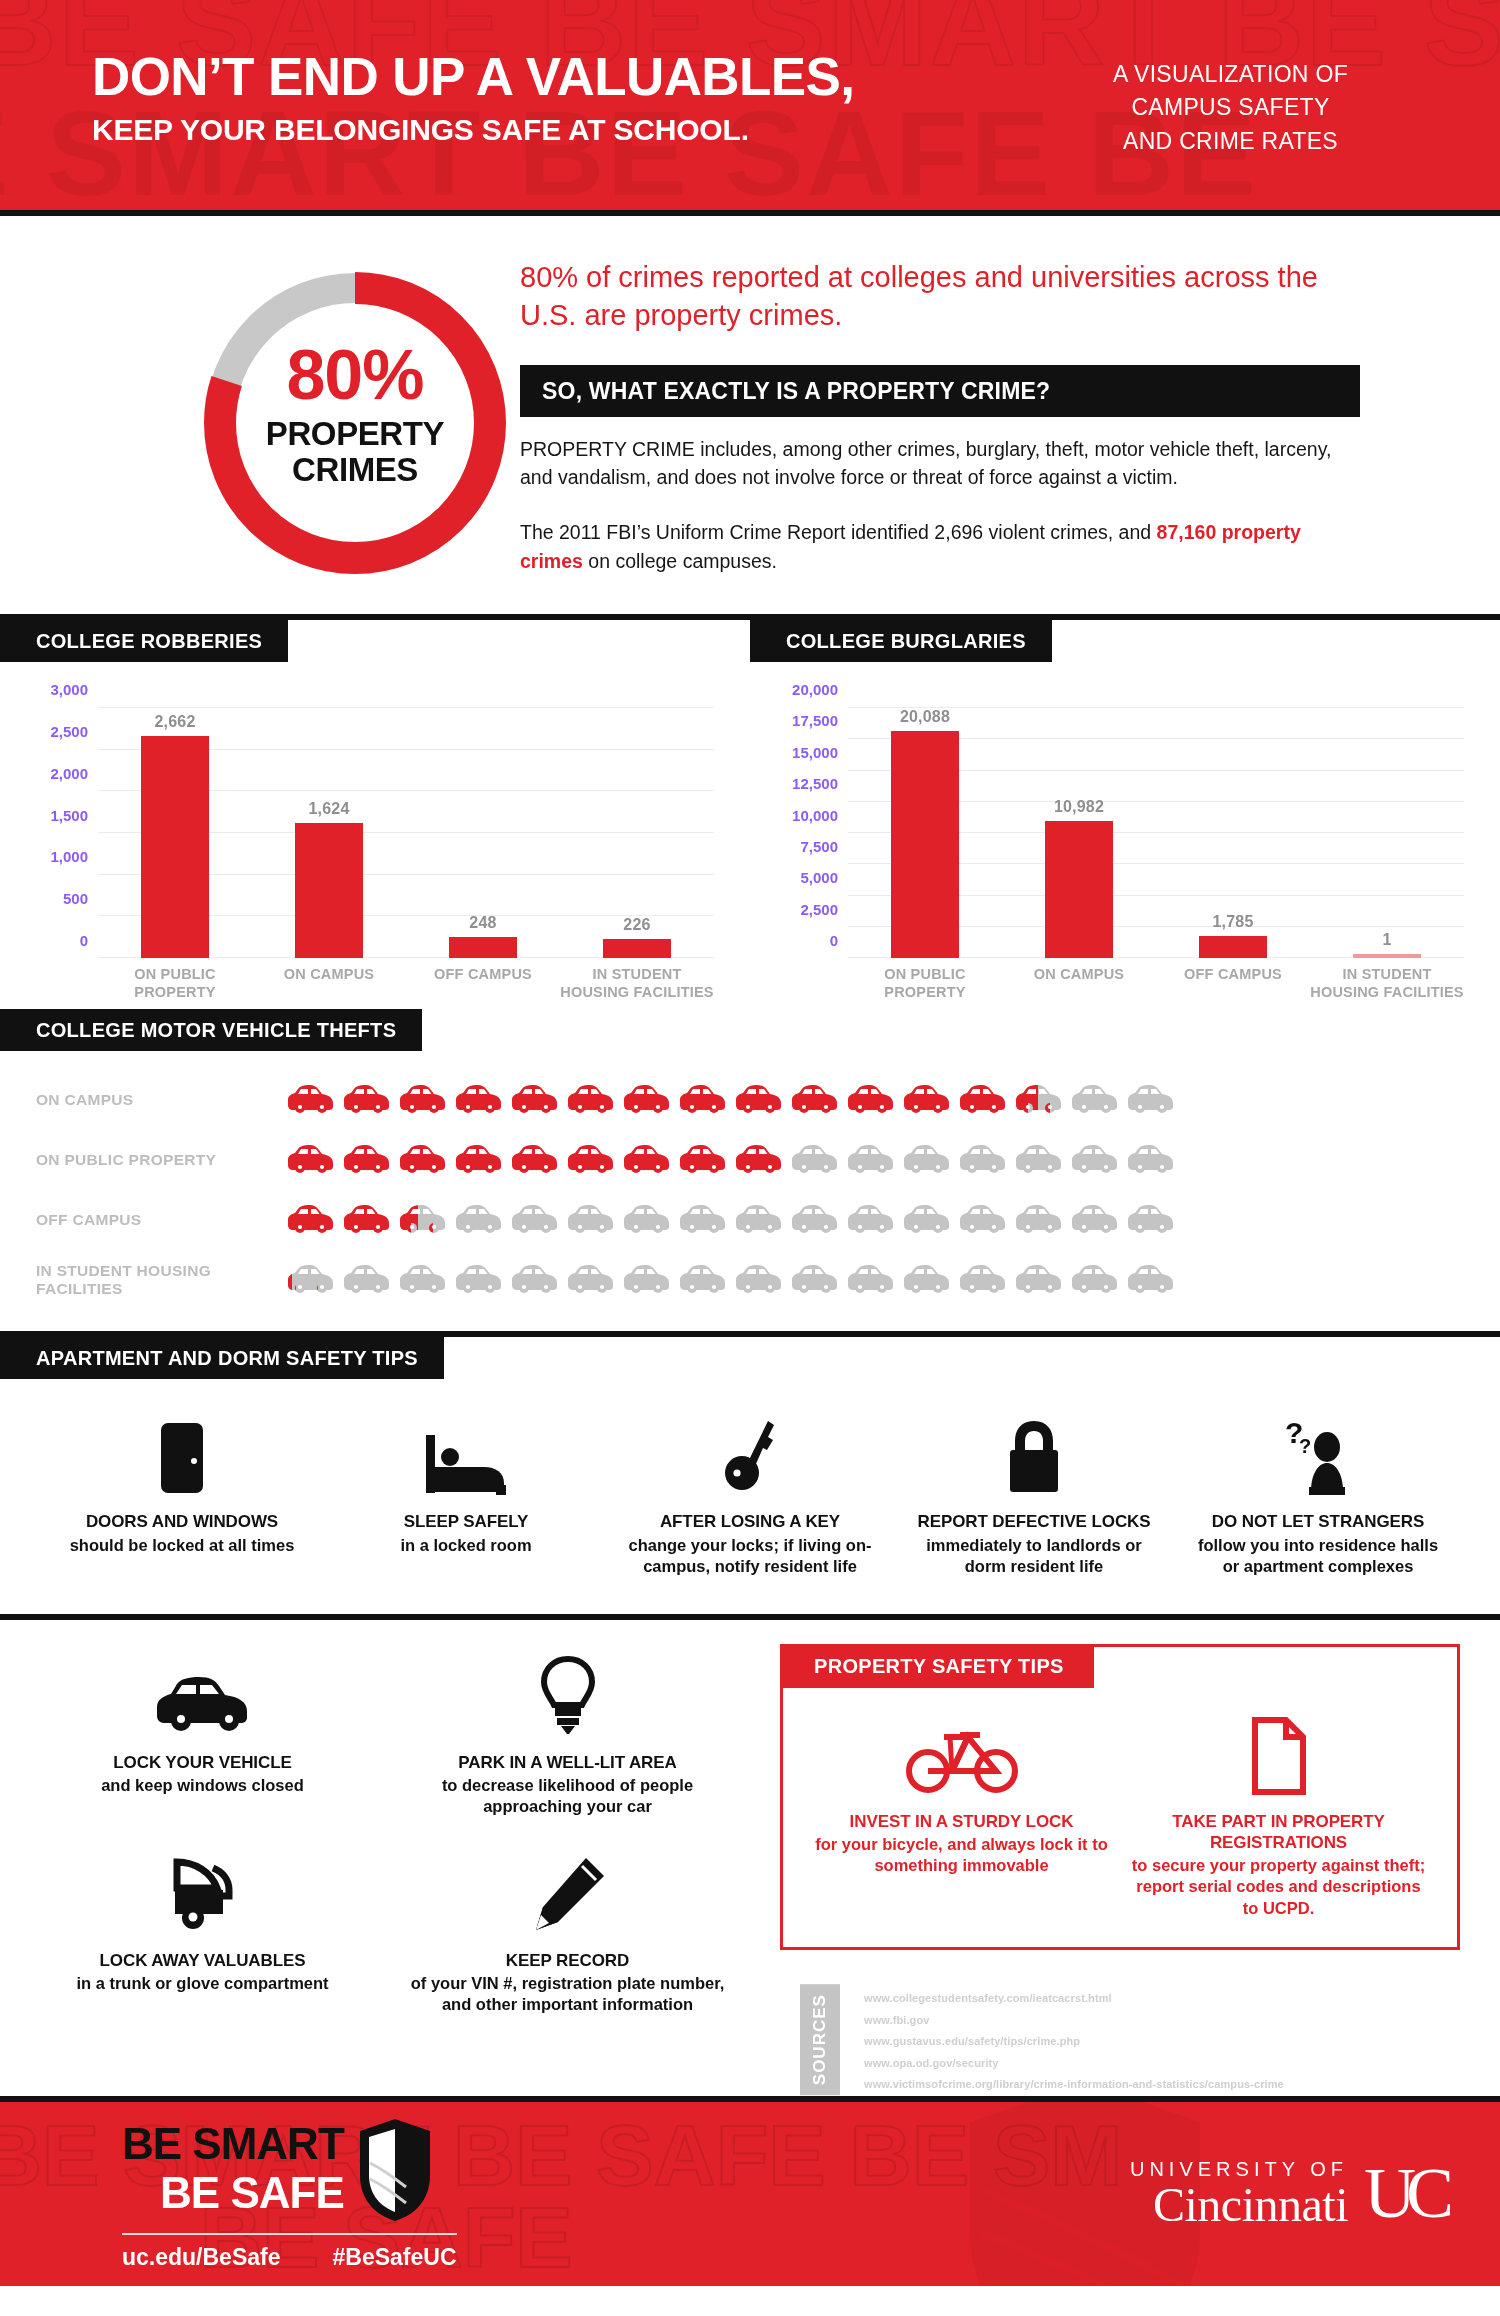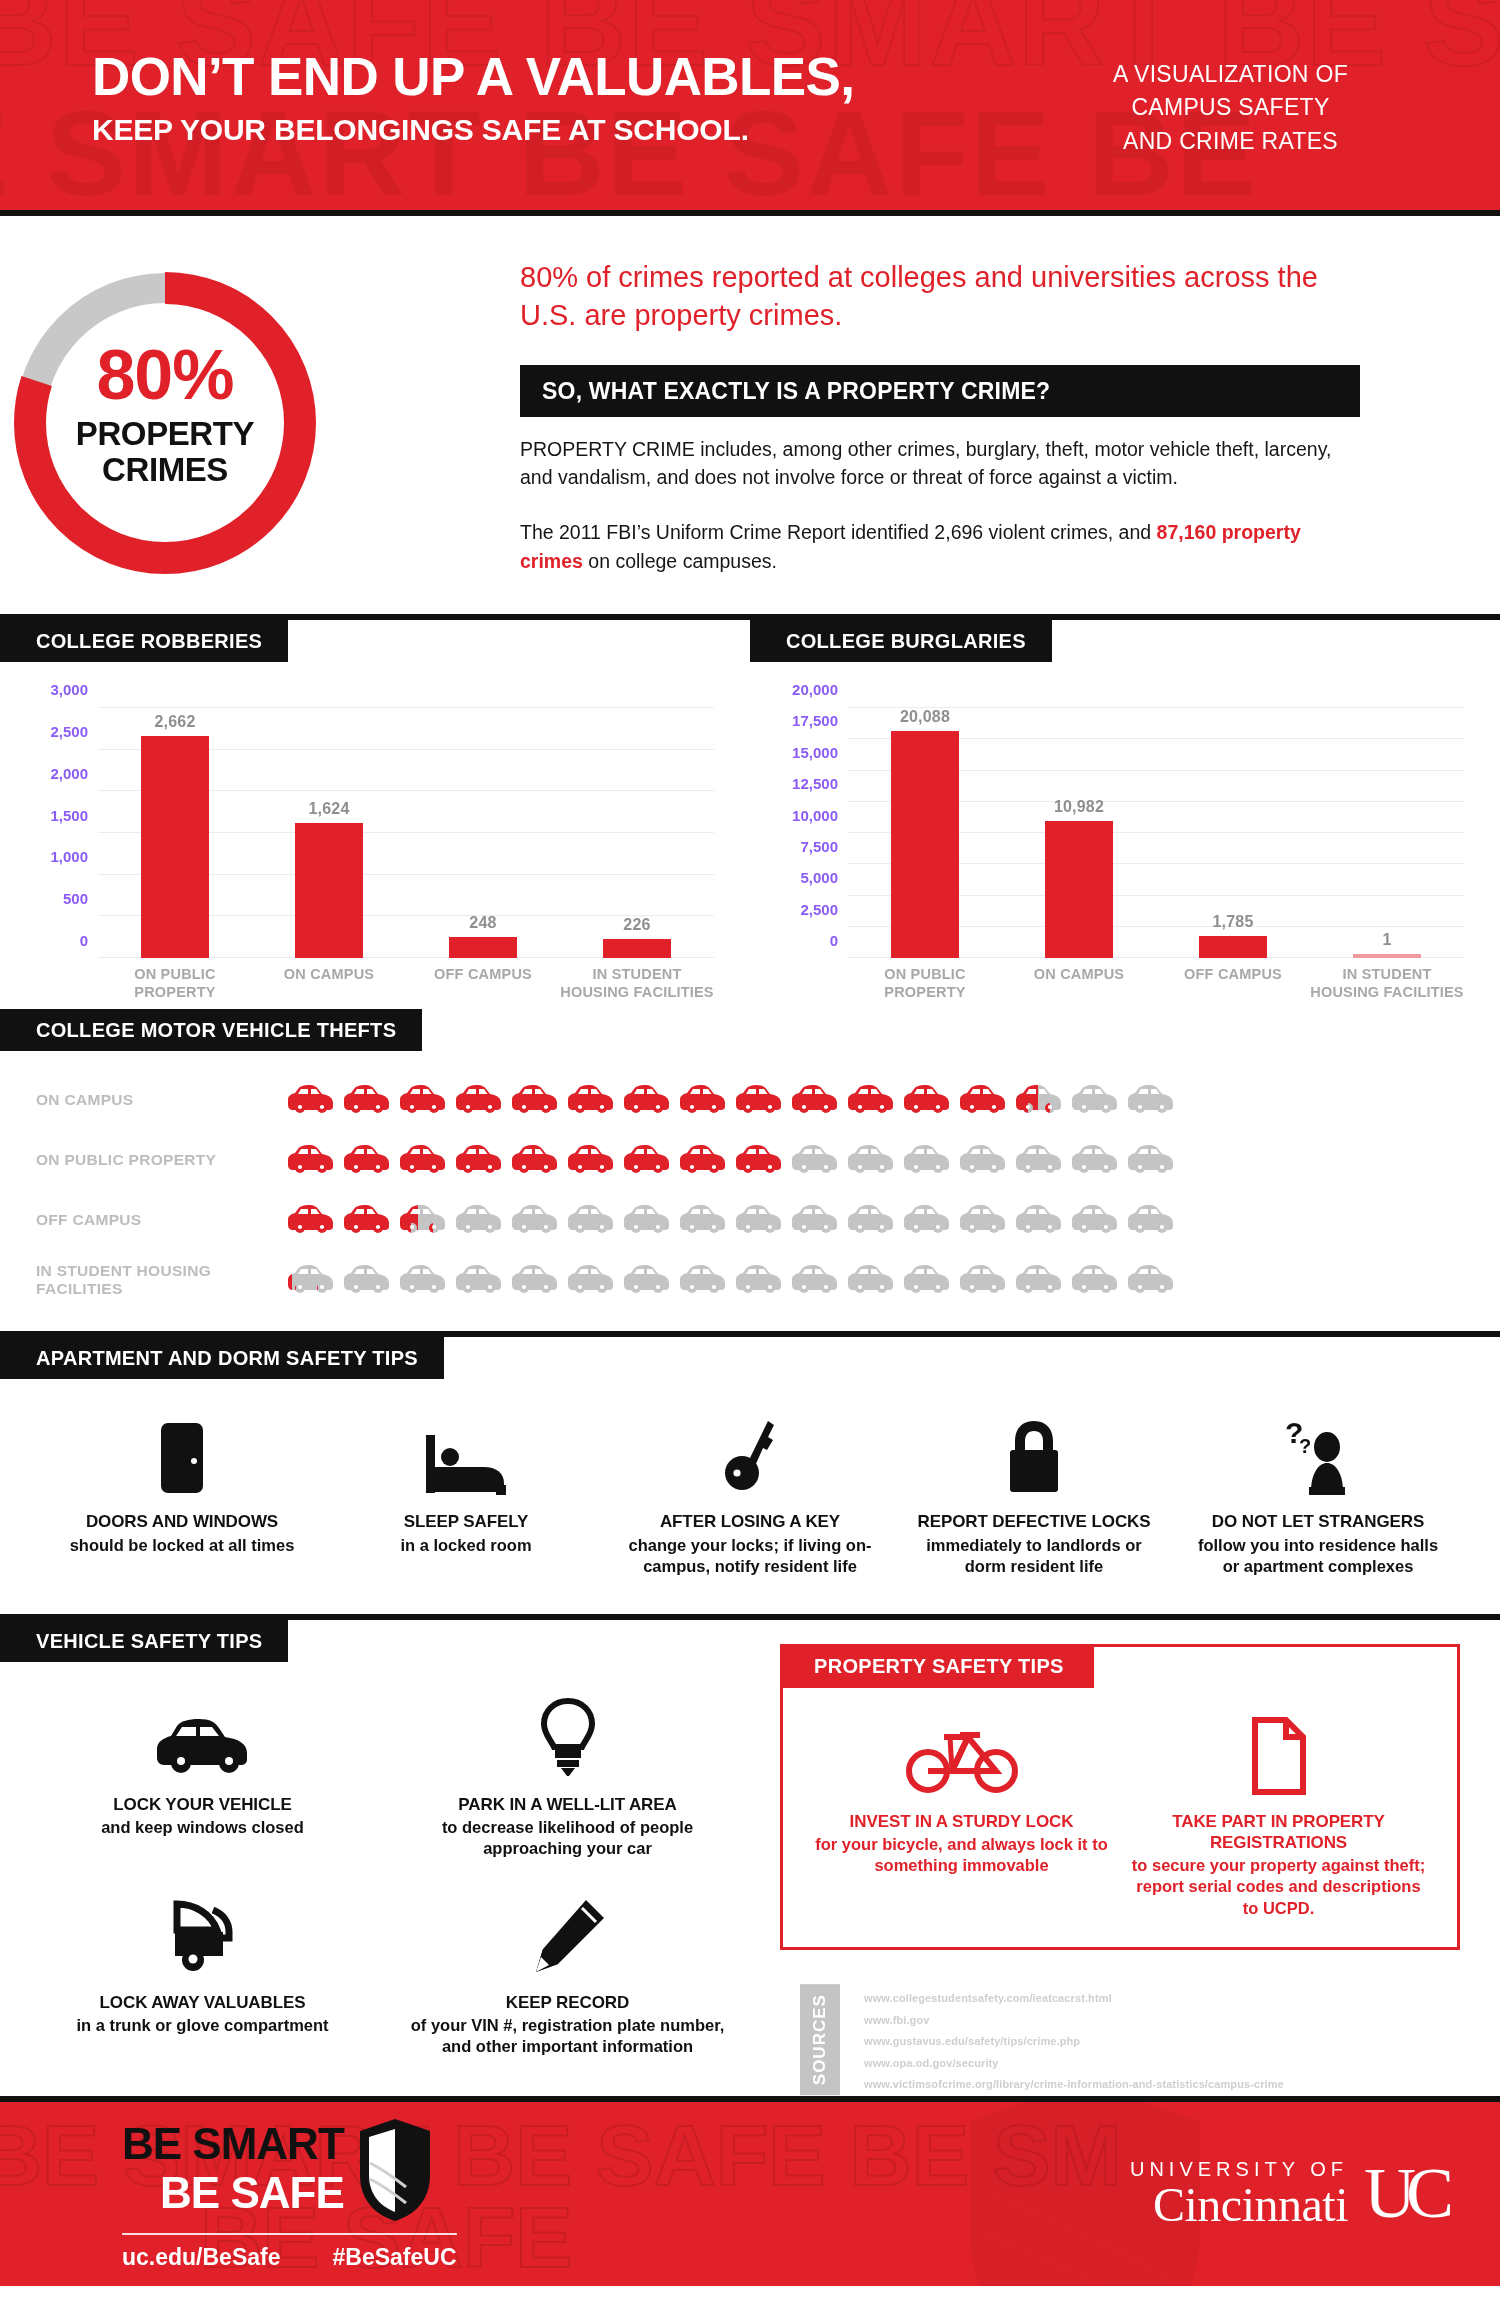--- a/index.html
+++ b/index.html
@@ -81,21 +81,21 @@
 
   
   .sec-intro {
     display: flex;
     padding: 34px 0 26px 0;
     position: relative;
   }
   .donut-wrap {
     flex: 0 0 520px;
     display: flex;
-    justify-content: flex-start;
+    justify-content: flex-end;
     align-items: flex-start;
     padding-top: 8px;
   }
   .donut {
     position: relative;
     width: 330px; height: 330px;
   }
   .donut svg { display:block; }
   .donut-label {
     position: absolute;
@@ -1840,21 +1840,20 @@
           <div class="tip-title">DO NOT LET STRANGERS</div>
           <div class="tip-desc">follow you into residence halls or apartment complexes</div>
         </div>
       </div>
   </div>
 
   <div class="divider"></div>
 
   <div class="lower-row">
     <div class="vehicle-col">
-      <div class="tag-row"><span class="tag-black">VEHICLE SAFETY TIPS</span></div>
       <div class="vehicle-grid" id="vehicle-tips">
           <div class="tip">
             <div class="tip-icon">
               <svg width="96" height="62" viewBox="0 0 96 62">
                 <path d="M22 10 C26 5 33 3 44 3 C55 3 60 6 64 12 L70 21 C84 23 92 28 92 37 L92 44 C92 47 89 49 86 49 L9 49 C5 49 2 46 2 42 L2 33 C2 26 8 22 16 20 Z" fill="#111"></path>
                 <path fill="#fff" d="M27 11 H41 V20 H21 Z M45 11 H57 L64 20 H45 Z"></path>
                 <circle cx="26" cy="47" r="10" fill="#111"></circle>
                 <circle cx="74" cy="47" r="10" fill="#111"></circle>
                 <circle cx="26" cy="45" r="4" fill="#fff"></circle>
                 <circle cx="74" cy="45" r="4" fill="#fff"></circle>

